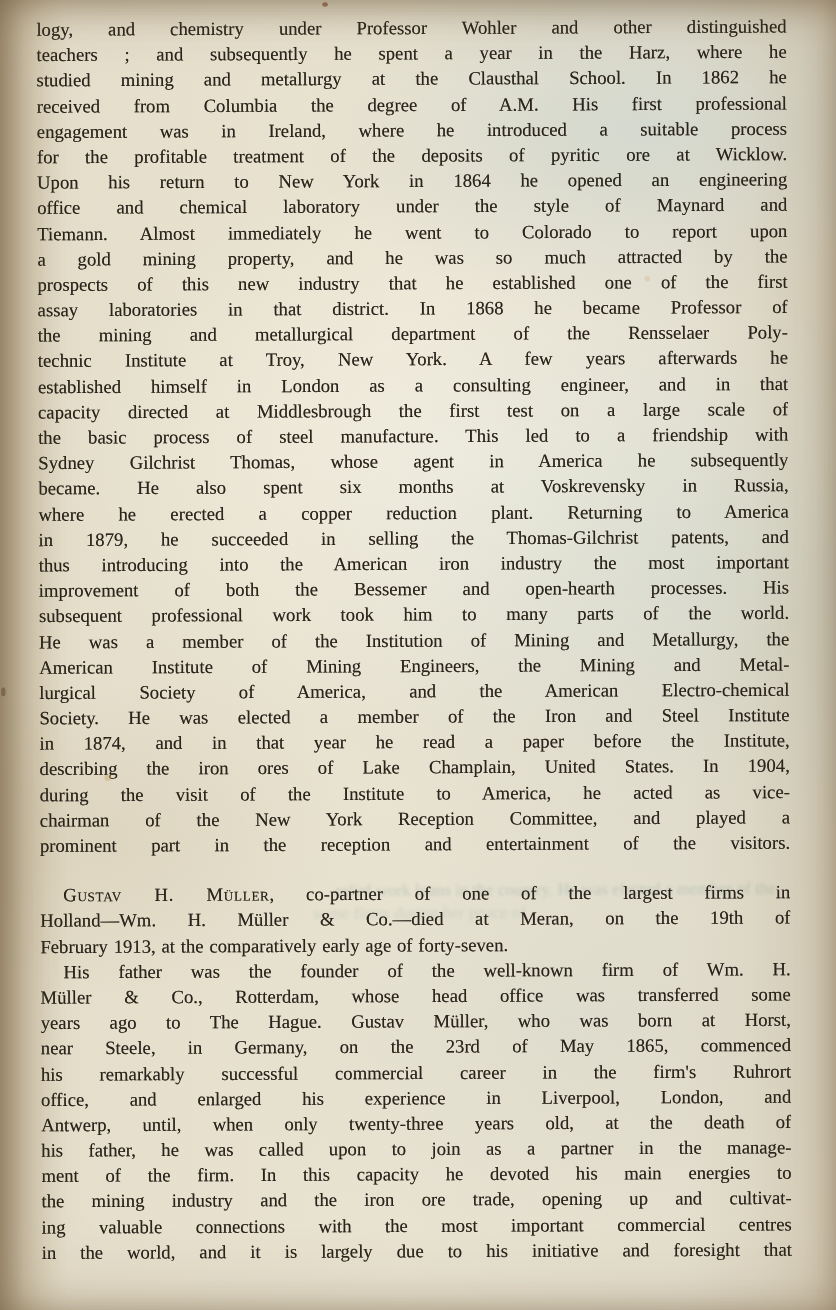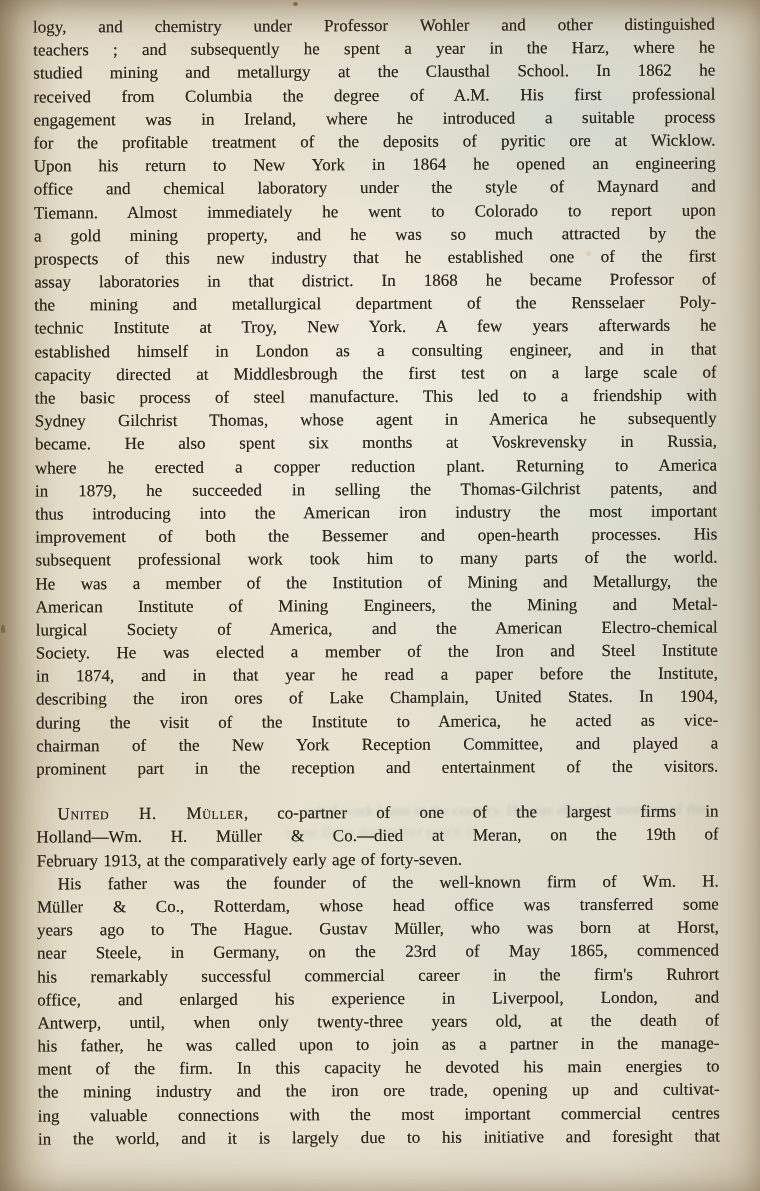--- a/index.html
+++ b/index.html
@@ -94,21 +94,21 @@
         <div class="line">Society. He was elected a member of the Iron and Steel Institute</div>
         <div class="line">in 1874, and in that year he read a paper before the Institute,</div>
         <div class="line">describing the iron ores of Lake Champlain, United States. In 1904,</div>
         <div class="line">during the visit of the Institute to America, he acted as vice-</div>
         <div class="line">chairman of the New York Reception Committee, and played a</div>
         <div class="line">prominent part in the reception and entertainment of the visitors.</div>
       </div>
 
     <div class="para-gap">
       <div class="line indent">
-        <span class="sc">United H. Müller</span><span>, co-partner of one of the largest firms in</span>
+        <span class="sc">Gustav H. Müller</span><span>, co-partner of one of the largest firms in</span>
       </div>
     <div class="line">Holland—Wm. H. Müller &amp; Co.—died at Meran, on the 19th of</div>
         <div class="line unjust">February 1913, at the comparatively early age of forty-seven.</div>
       </div>
 
     <div>
         <div class="line indent">His father was the founder of the well-known firm of Wm. H.</div>
         <div class="line">Müller &amp; Co., Rotterdam, whose head office was transferred some</div>
         <div class="line">years ago to The Hague. Gustav Müller, who was born at Horst,</div>
         <div class="line">near Steele, in Germany, on the 23rd of May 1865, commenced</div>

